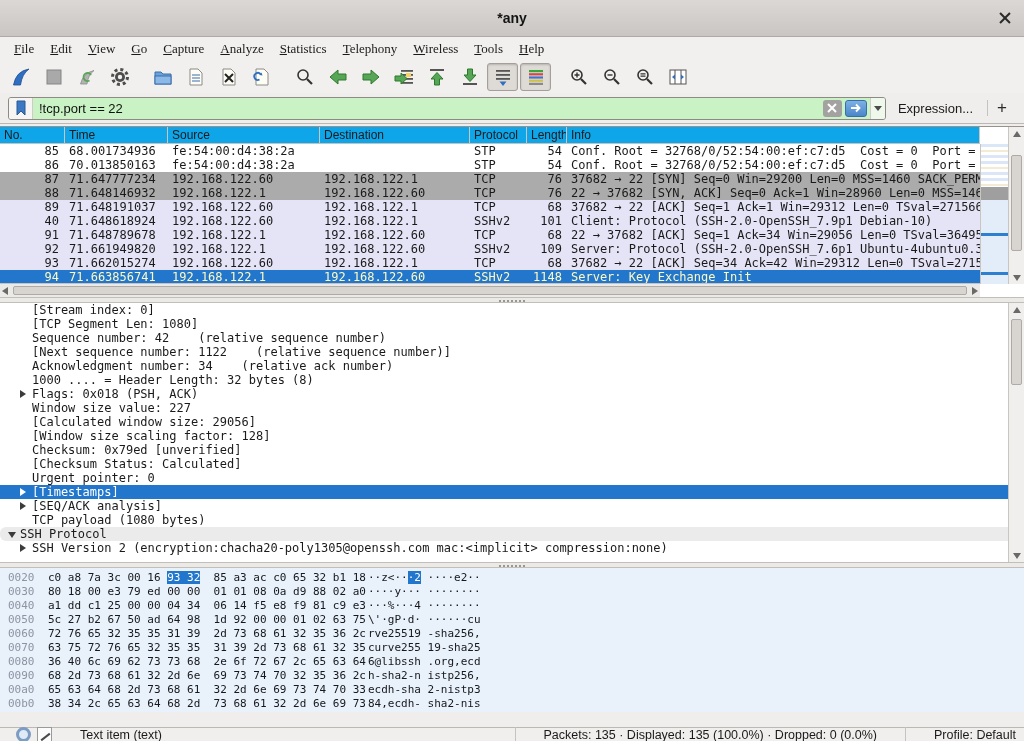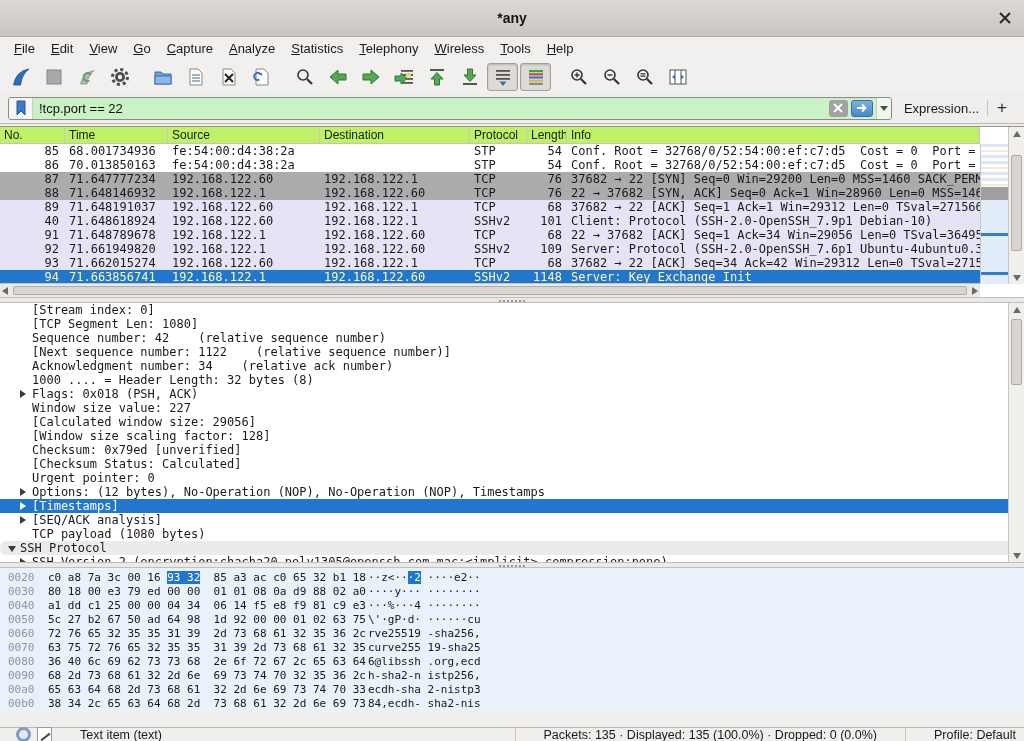--- a/index.html
+++ b/index.html
@@ -12,21 +12,21 @@
     background:linear-gradient(#dbd8d5,#cac6c3);border-bottom:1px solid #aeaaa7;
     display:flex;align-items:center;justify-content:center;}
   .title{font-weight:bold;font-size:14px;color:#141414;}
   .close-btn{position:absolute;right:10px;top:9px;width:18px;height:18px;}
   .close-btn::before,.close-btn::after{content:"";position:absolute;left:2px;right:2px;top:8px;height:2px;background:#2a2a2a;}
   .close-btn::before{transform:rotate(45deg);} .close-btn::after{transform:rotate(-45deg);}
 
   
   .menubar{position:absolute;top:37px;left:0;right:0;height:23px;background:#f2f0ee;
     display:flex;align-items:center;padding-left:6px;font-size:13px;}
-  .menu-item{padding:2px 8px;}
+  .menu-item{padding:2px 8px;font-family:Liberation Serif, serif;}
   .menu-item::first-letter{text-decoration:underline;}
 
   
   .toolbar{position:absolute;top:60px;left:0;right:0;height:33px;background:#f2f0ee;
     display:flex;align-items:center;padding-left:4px;}
   .tb{width:31px;height:28px;display:flex;align-items:center;justify-content:center;
     border:1px solid transparent;border-radius:3px;margin:0 1px;}
   .tb.pressed{background:#dedbd7;border-color:#a49f9a;box-shadow:inset 0 1px 2px rgba(0,0,0,.18);}
   .tb-sep{width:10px;}
   .toolbar svg{display:block;}
@@ -39,27 +39,27 @@
   .bookmark-seg{width:24px;height:100%;background:#f6f5f3;border-right:1px solid #cfccc8;
     display:flex;align-items:center;justify-content:center;}
   .filter-input{flex:1;height:100%;border:none;outline:none;background:transparent;
     font-size:13px;padding:0 6px;color:#101010;font-family:"Liberation Sans",sans-serif;}
   .fbtn{width:22px;height:17px;border-radius:3px;margin-right:3px;display:flex;align-items:center;justify-content:center;flex:0 0 auto;}
   .fbtn.clear{background:#a3a2a0;width:19px;}
   .fbtn.apply{background:linear-gradient(#7db1e6,#4a86c9);border:1px solid #3a6ea8;}
   .caret-seg{width:15px;height:100%;border-left:1px solid #cfccc8;background:#eef9ec;
     display:flex;align-items:center;justify-content:center;}
   .caret{width:0;height:0;border-left:4px solid transparent;border-right:4px solid transparent;border-top:5px solid #4a4a4a;}
-  .expr-label{margin:0 8px 0 12px;font-size:13px;}
+  .expr-label{margin:0 14px 0 12px;font-size:13px;}
   .fsep{width:1px;height:16px;background:#c6c3bf;}
   .add-btn{font-size:17px;padding:0 9px;color:#2a2a2a;}
 
   
   .plist{position:absolute;top:126px;left:0;right:0;height:171px;background:#fff;border-top:1px solid #96938f;}
-  .phead{display:flex;height:17px;background:#bef264;border-bottom:1px solid #c5c2be;
+  .phead{display:flex;height:17px;background:#0ea5e9;border-bottom:1px solid #c5c2be;
     font-size:12px;margin-right:44px;}
   .hcell{border-right:1px solid #c9c6c2;padding:1px 0 0 4px;overflow:hidden;white-space:nowrap;}
   .c-no{width:65px;} .c-time{width:103px;} .c-src{width:152px;} .c-dst{width:150px;}
   .c-proto{width:57px;} .c-len{width:40px;} .c-info{flex:1;overflow:hidden;}
   .prows{height:140px;margin-right:44px;overflow:hidden;}
   .prow{display:flex;height:14px;line-height:14px;font:12px "DejaVu Sans Mono",monospace;white-space:pre;}
   .prow .c-no{text-align:right;padding-right:6px;}
   .prow .c-len{text-align:right;padding-right:5px;}
   .prow .c-time,.prow .c-src,.prow .c-dst,.prow .c-proto{padding-left:4px;}
   .prow .c-info{padding-left:4px;}
@@ -369,21 +369,20 @@
         <div class="drow i2"><span class="arrow"></span><span>[Next sequence number: 1122    (relative sequence number)]</span></div>
         <div class="drow i2"><span class="arrow"></span><span>Acknowledgment number: 34    (relative ack number)</span></div>
         <div class="drow i2"><span class="arrow"></span><span>1000 .... = Header Length: 32 bytes (8)</span></div>
         <div class="drow i2"><span class="arrow tri-r"></span><span>Flags: 0x018 (PSH, ACK)</span></div>
         <div class="drow i2"><span class="arrow"></span><span>Window size value: 227</span></div>
         <div class="drow i2"><span class="arrow"></span><span>[Calculated window size: 29056]</span></div>
         <div class="drow i2"><span class="arrow"></span><span>[Window size scaling factor: 128]</span></div>
         <div class="drow i2"><span class="arrow"></span><span>Checksum: 0x79ed [unverified]</span></div>
         <div class="drow i2"><span class="arrow"></span><span>[Checksum Status: Calculated]</span></div>
         <div class="drow i2"><span class="arrow"></span><span>Urgent pointer: 0</span></div>
-        <div class="drow i2"><span class="arrow tri-r"></span><span>Options: (12 bytes), No-Operation (NOP), No-Operation (NOP), Timestamps</span></div>
         <div class="drow i2 sel"><span class="arrow tri-r"></span><span>[Timestamps]</span></div>
         <div class="drow i2"><span class="arrow tri-r"></span><span>[SEQ/ACK analysis]</span></div>
         <div class="drow i2"><span class="arrow"></span><span>TCP payload (1080 bytes)</span></div>
         <div class="drow i1 shade"><span class="arrow tri-d"></span><span>SSH Protocol</span></div>
         <div class="drow i2"><span class="arrow tri-r"></span><span>SSH Version 2 (encryption:chacha20-poly1305@openssh.com mac:&lt;implicit&gt; compression:none)</span></div>
       </div>
     <div class="dscroll">
       <div class="sb-arrow" style="top:0;">
           <span class="tri-up"></span>
         </div>

